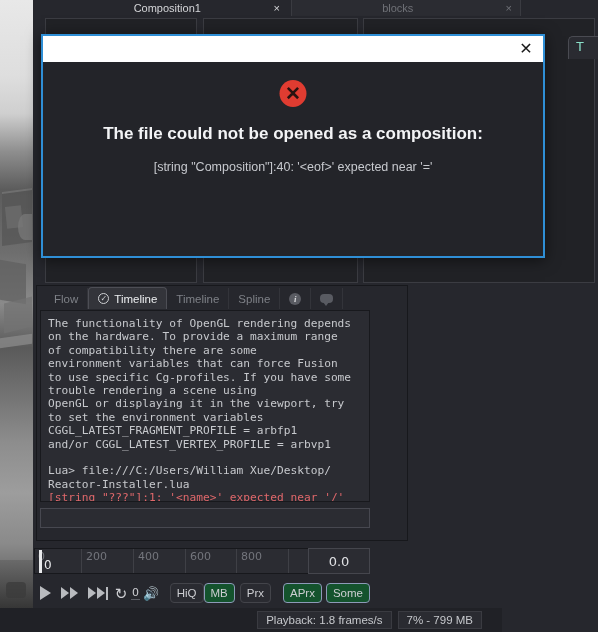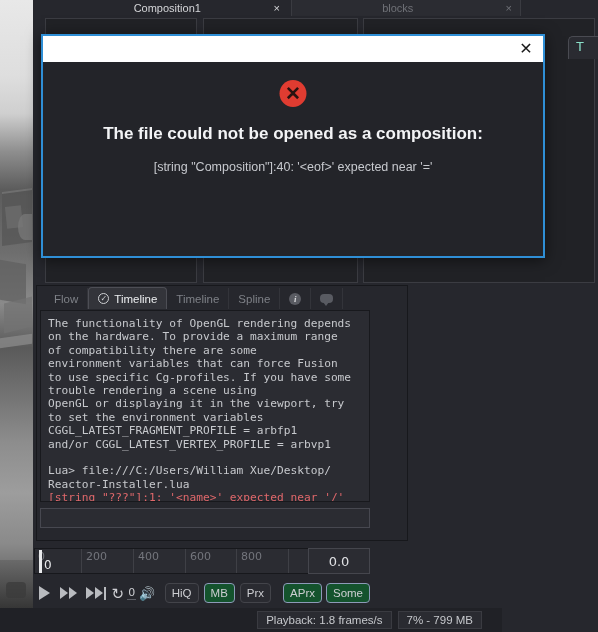--- a/index.html
+++ b/index.html
@@ -350,21 +350,21 @@
     <div class="tbtn" style="width:22px">
       <span class="loop">↻</span>
     </div>
     <div class="tbtn" style="width:14px">
       <span class="numtxt">0</span>
     </div>
     <div class="tbtn" style="width:26px">
       <span class="spk">🔊</span>
     </div>
     <div style="width:10px"></div>
-    <div class="qbtn off" style="margin-right:5px">
+    <div class="qbtn off" style="">
       <span>HiQ</span>
     </div>
     <div class="qbtn on" style="margin-right:5px">
       <span>MB</span>
     </div>
     <div class="qbtn off" style="margin-right:12px">
       <span>Prx</span>
     </div>
     <div class="qbtn on" style="margin-right:4px">
       <span>APrx</span>

